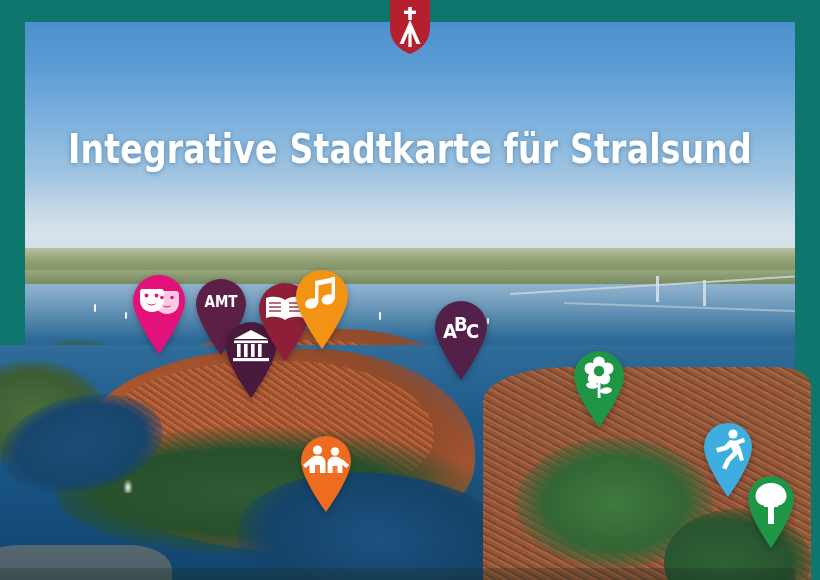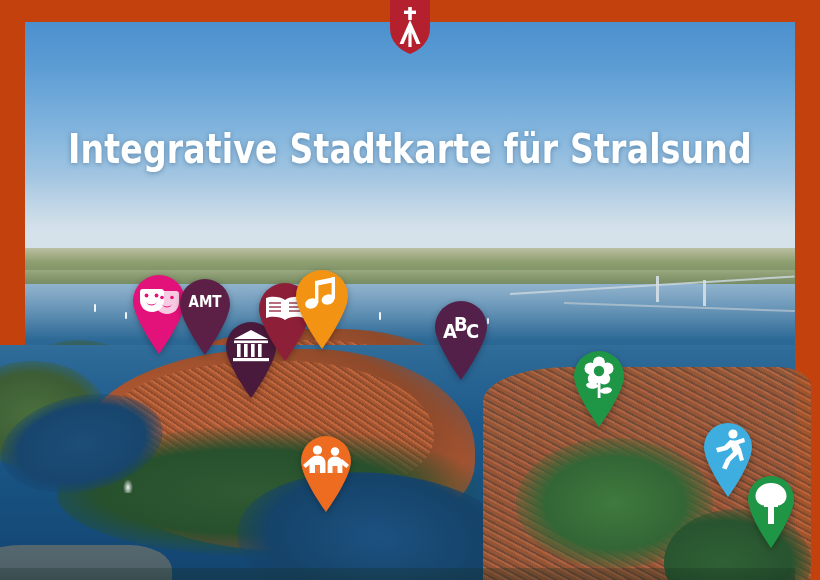--- a/index.html
+++ b/index.html
@@ -2,21 +2,21 @@
 <html><head>
 <meta charset="utf-8">
 <style>
   html,body{margin:0;padding:0;}
   body{
     width:820px;height:580px;overflow:hidden;
     background:#ffffff;
     font-family:"Liberation Sans", sans-serif;
     position:relative;
   }
-  #poster{position:absolute;inset:0;background:#c2410c;overflow:hidden;}
+  #poster{position:absolute;inset:0;background:#0f766e;overflow:hidden;}
 
   
   .photo{
     position:absolute;left:25px;top:22px;right:25px;bottom:0;
     overflow:hidden;
   }
   
   .photo-bleed{
     position:absolute;left:0;top:345px;width:820px;height:235px;overflow:hidden;
   }
@@ -222,21 +222,21 @@
         <circle cx="18.5" cy="23.5" r="1.9"></circle>
           <circle cx="28.5" cy="23.5" r="1.9"></circle>
         <path d="M17.5 30 q6 5 12 0 q-6 7-12 0 z"></path>
         <circle cx="34" cy="25.5" r="1.8"></circle>
           <circle cx="44" cy="25.5" r="1.8"></circle>
         <path d="M33 32 q6 5 12 0 q-6 7-12 0 z"></path>
       </g>
     </svg>
   </div>
 
-  <div class="pin" style="left:176px;top:277px;">
+  <div class="pin" style="left:192px;top:277px;">
     <svg width="58" height="78" viewBox="0 0 58 78">
       <path d="M29 78 C29 78 4 44 4 27 A25 25 0 1 1 54 27 C54 44 29 78 29 78 Z" fill="#5c1f46"></path>
     </svg>
     <div class="pin-label" style="font-size:15px;top:16px;">AMT</div>
   </div>
 
   <div class="pin" style="left:222px;top:320px;">
     <svg width="58" height="78" viewBox="0 0 58 78">
       <path d="M29 78 C29 78 4 44 4 27 A25 25 0 1 1 54 27 C54 44 29 78 29 78 Z" fill="#4a1a3c"></path>
       <g fill="#ffffff">

